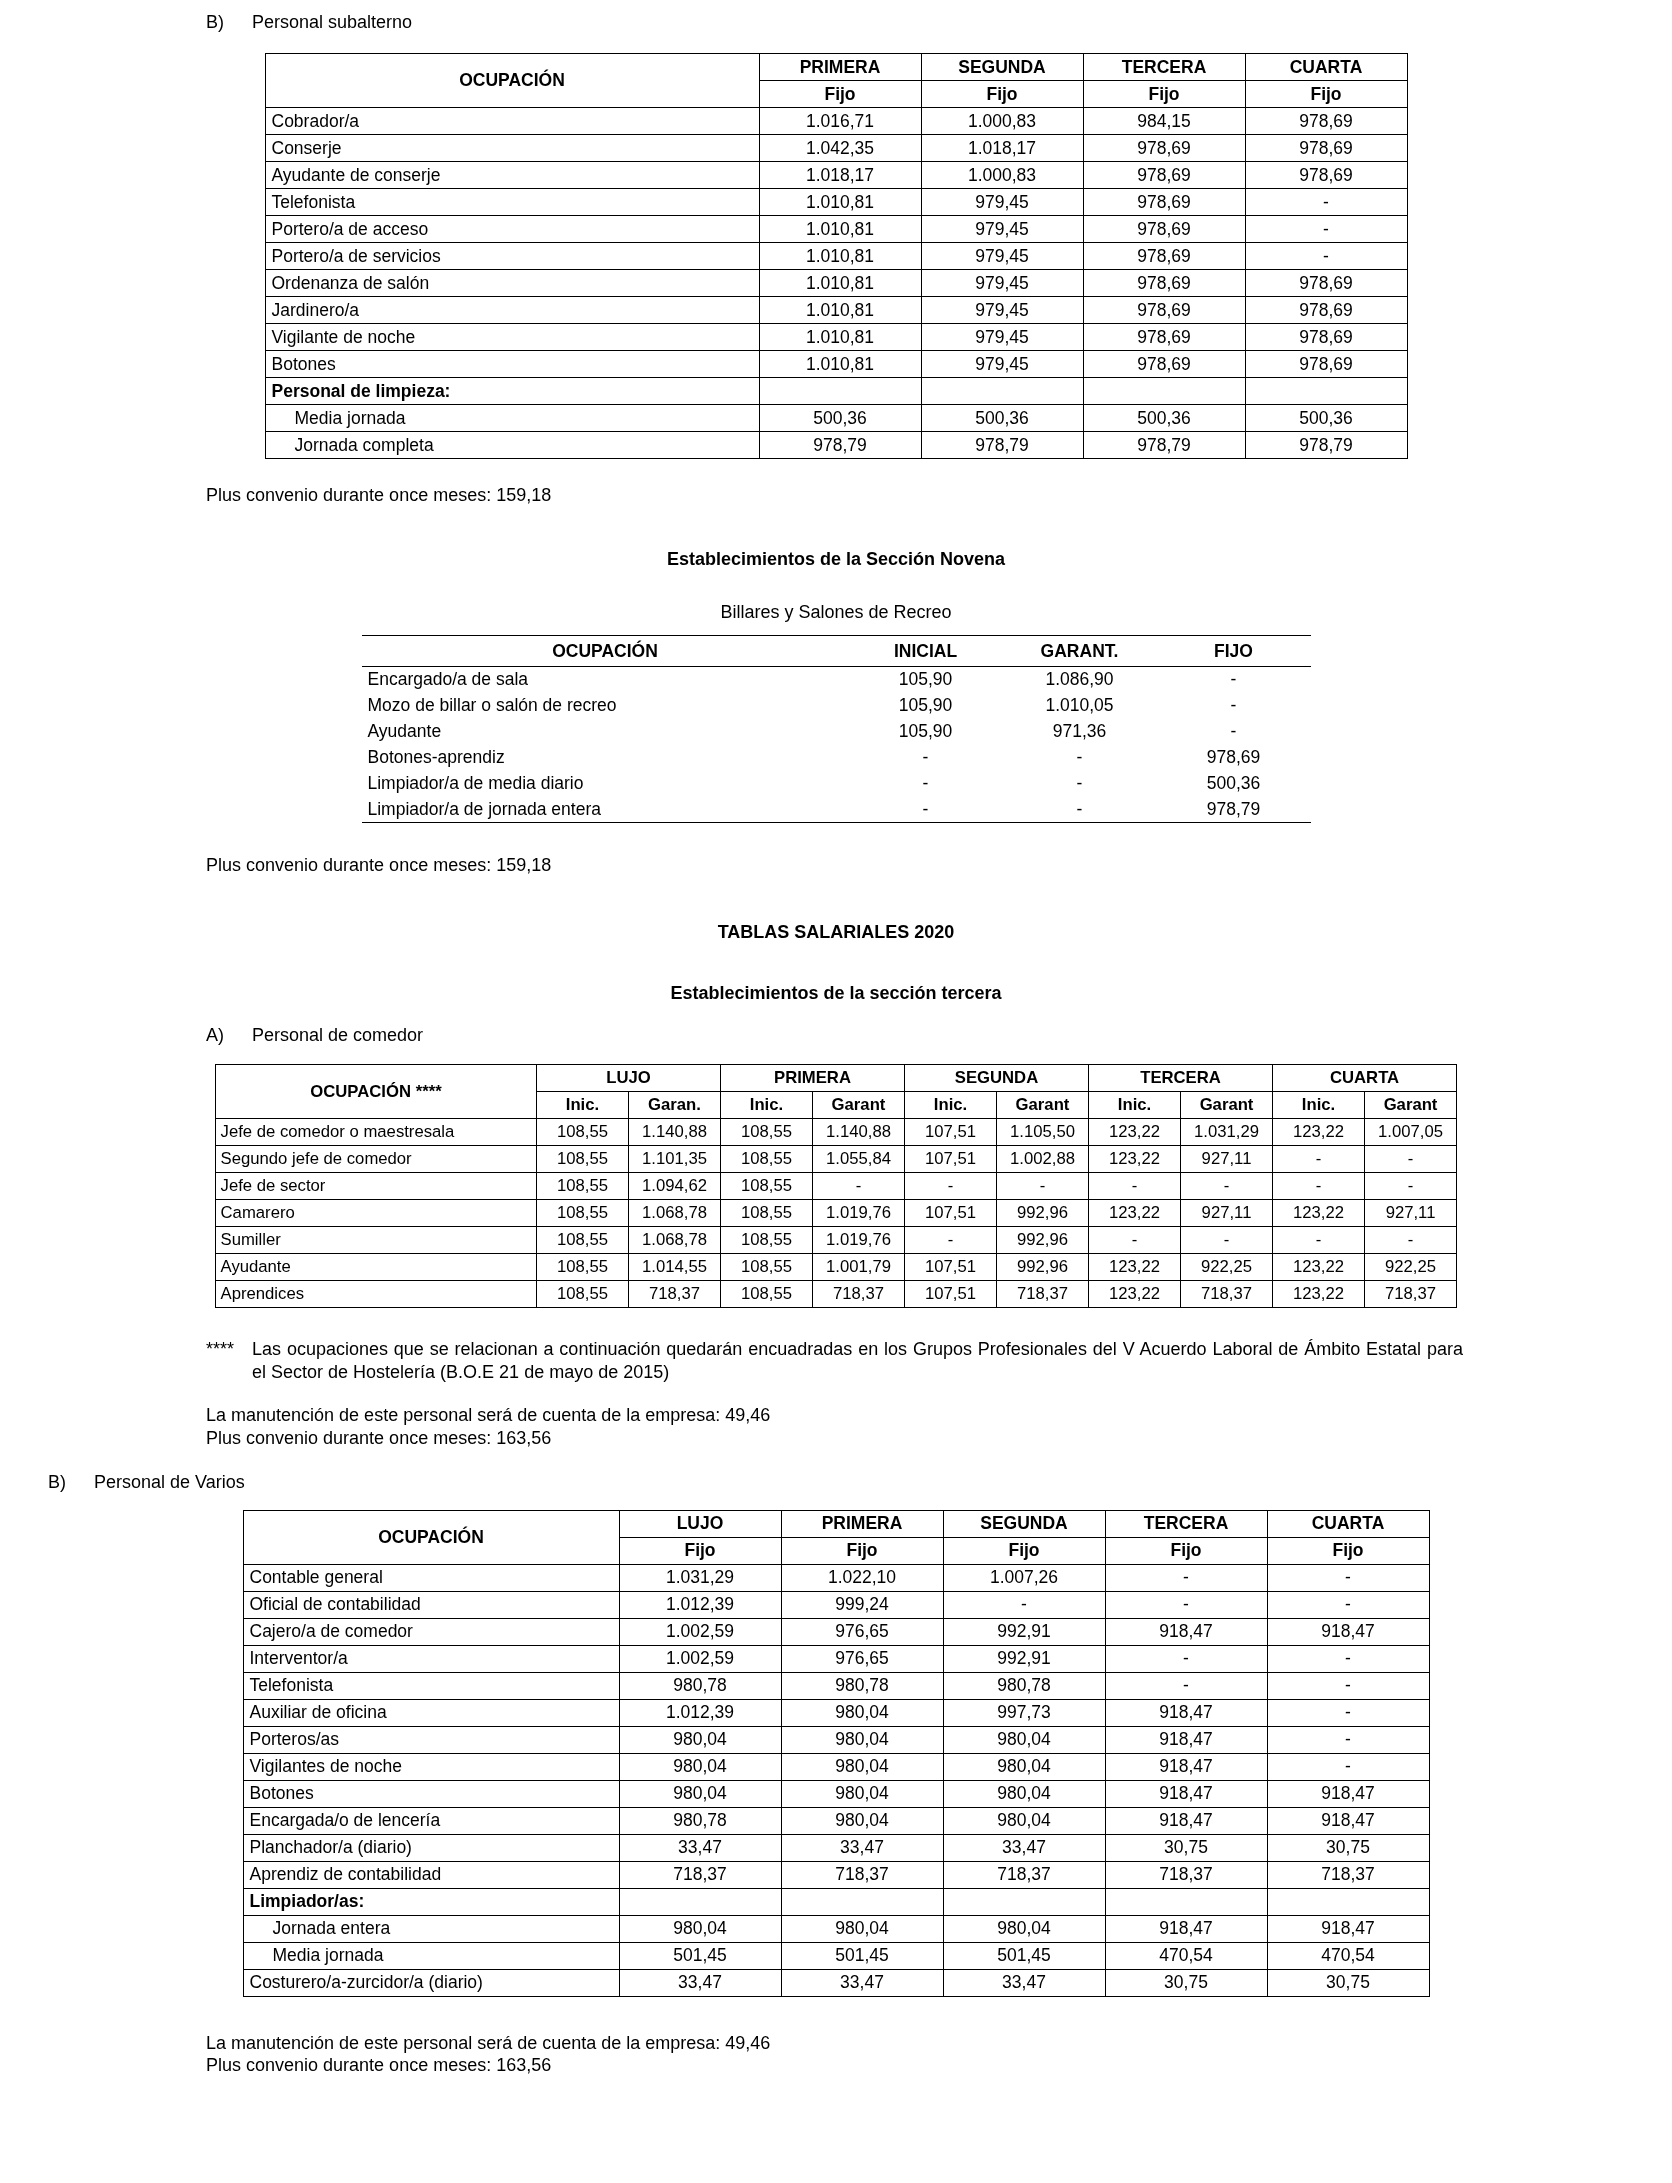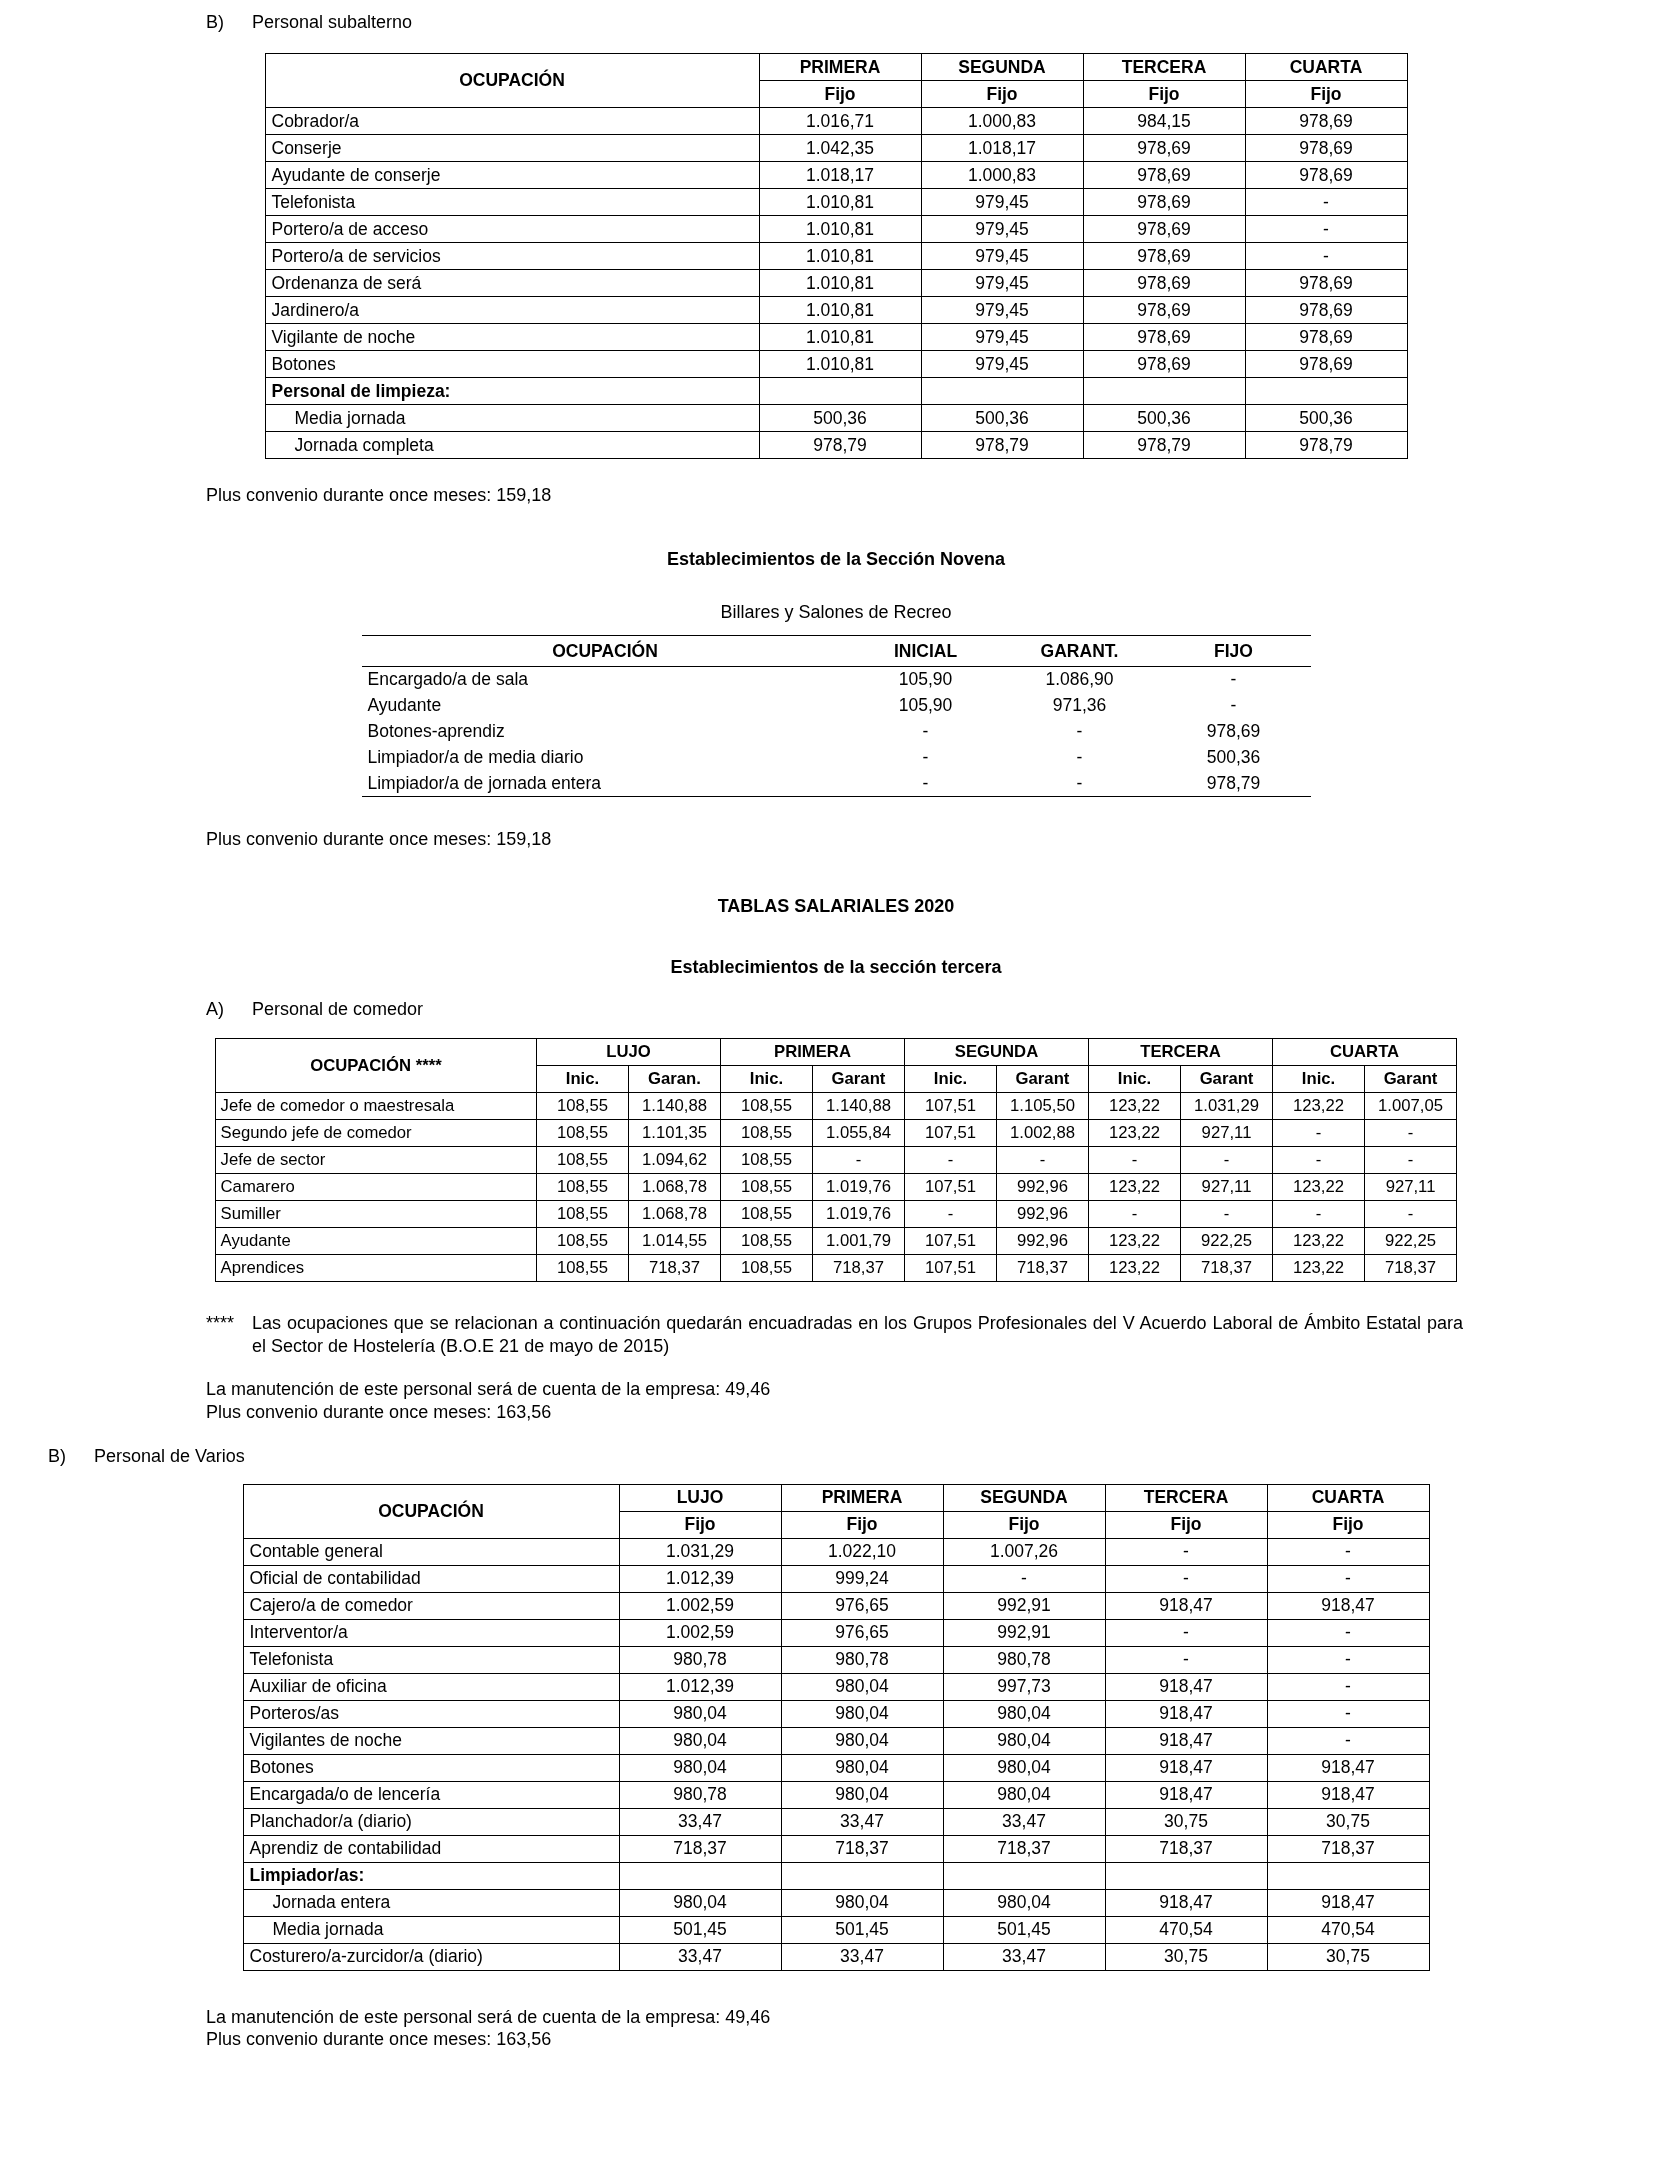--- a/index.html
+++ b/index.html
@@ -146,21 +146,21 @@
           <td class="num">-</td>
         </tr>
         <tr>
           <td class="occ">Portero/a de servicios</td>
           <td class="num">1.010,81</td>
           <td class="num">979,45</td>
           <td class="num">978,69</td>
           <td class="num">-</td>
         </tr>
         <tr>
-          <td class="occ">Ordenanza de será</td>
+          <td class="occ">Ordenanza de salón</td>
           <td class="num">1.010,81</td>
           <td class="num">979,45</td>
           <td class="num">978,69</td>
           <td class="num">978,69</td>
         </tr>
         <tr>
           <td class="occ">Jardinero/a</td>
           <td class="num">1.010,81</td>
           <td class="num">979,45</td>
           <td class="num">978,69</td>
@@ -222,20 +222,26 @@
         <th>INICIAL</th>
         <th>GARANT.</th>
         <th>FIJO</th>
       </tr>
     </thead>
     <tbody>
         <tr>
           <td class="occ">Encargado/a de sala</td>
           <td class="num">105,90</td>
           <td class="num">1.086,90</td>
+          <td class="num">-</td>
+        </tr>
+        <tr>
+          <td class="occ">Mozo de billar o salón de recreo</td>
+          <td class="num">105,90</td>
+          <td class="num">1.010,05</td>
           <td class="num">-</td>
         </tr>
         <tr>
           <td class="occ">Ayudante</td>
           <td class="num">105,90</td>
           <td class="num">971,36</td>
           <td class="num">-</td>
         </tr>
         <tr>
           <td class="occ">Botones-aprendiz</td>

